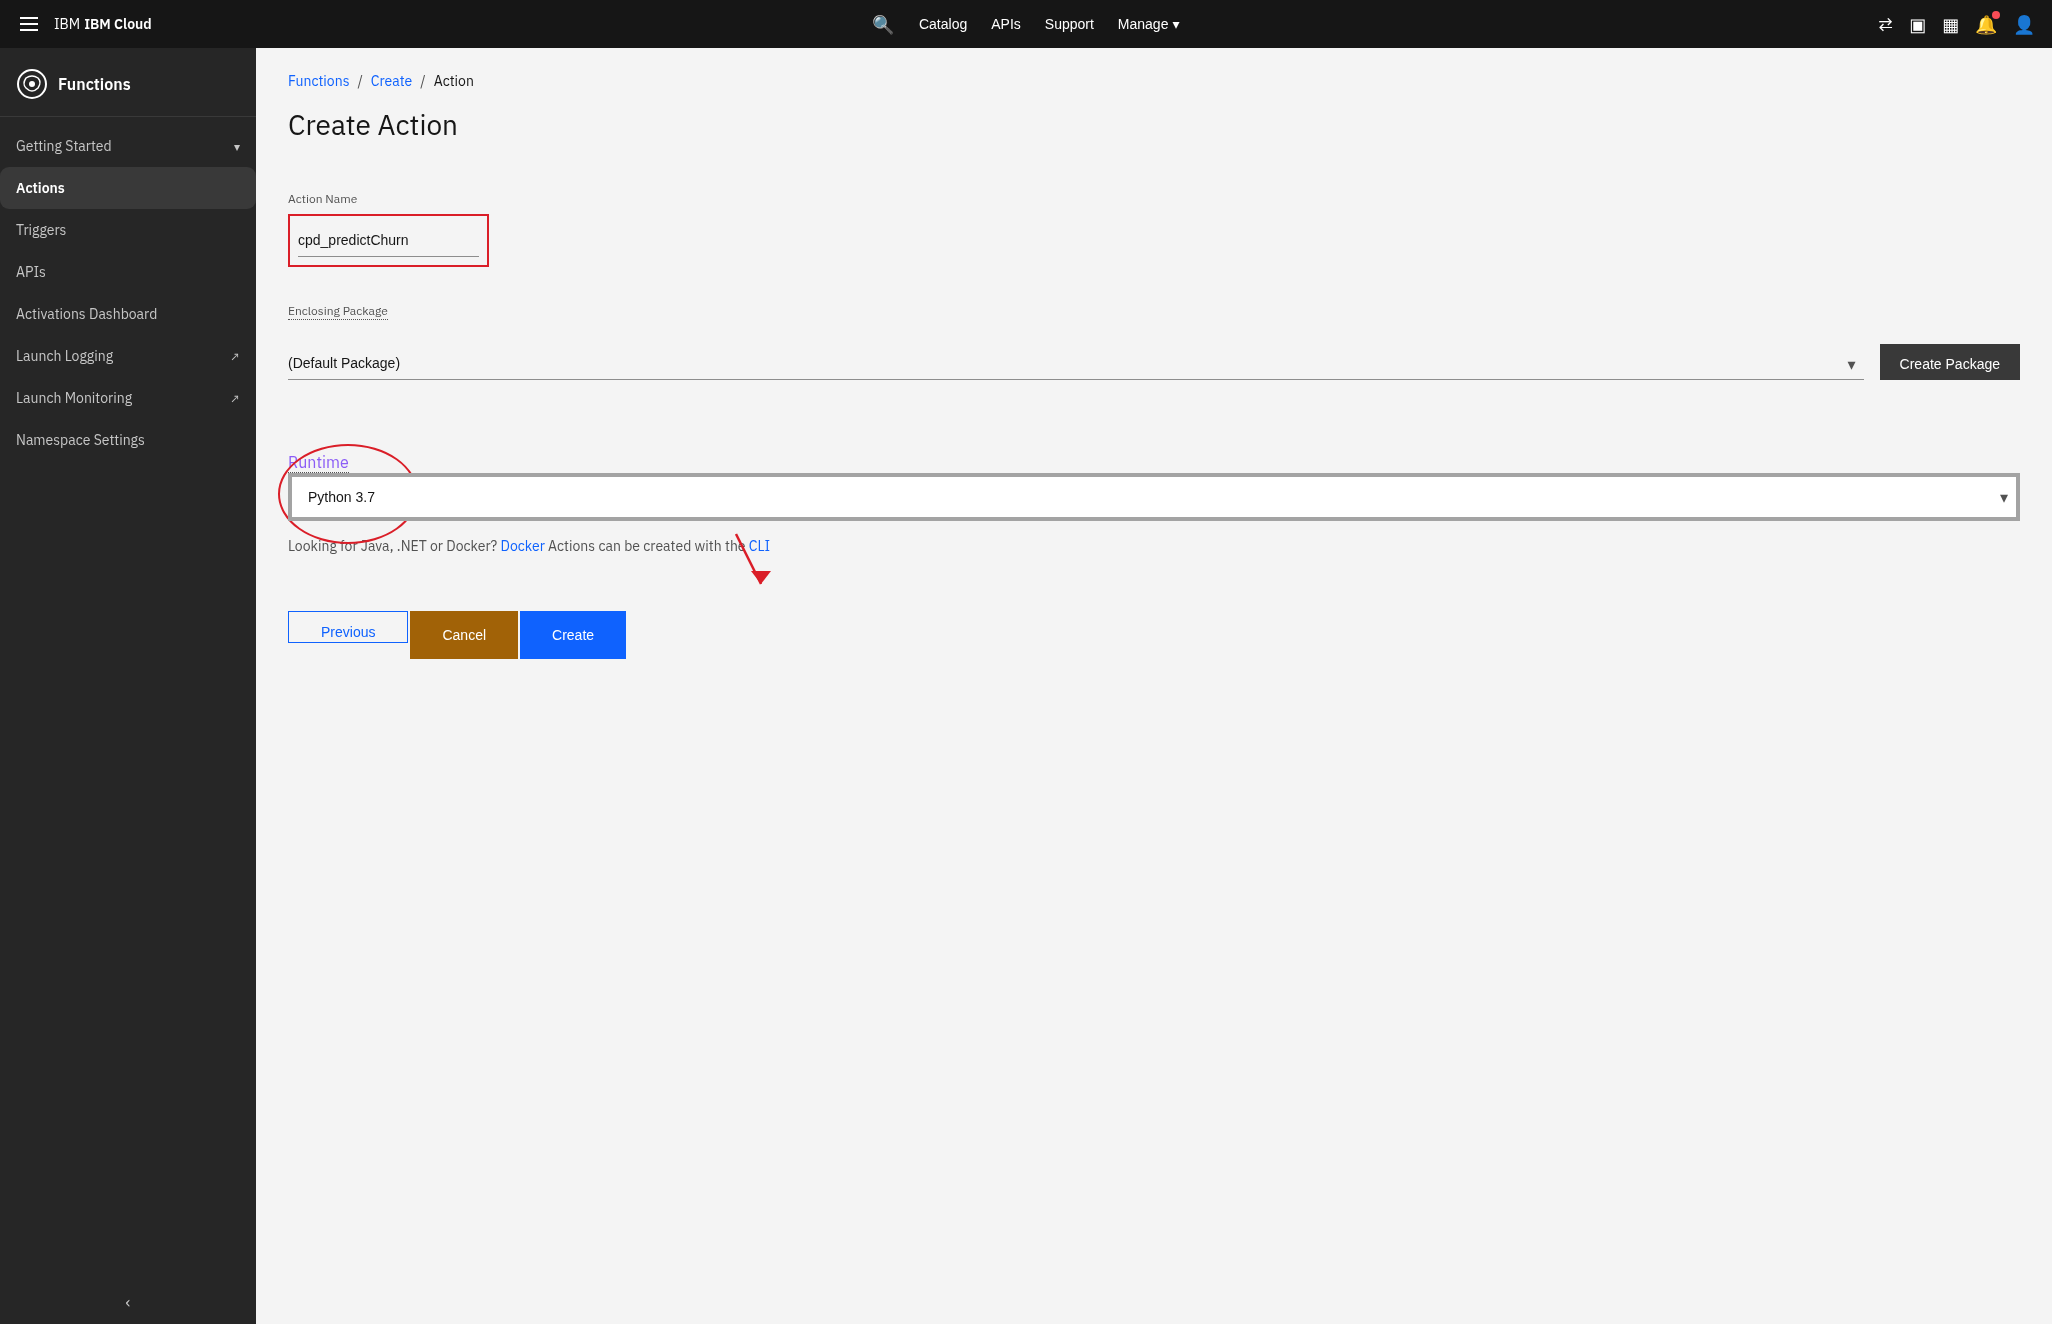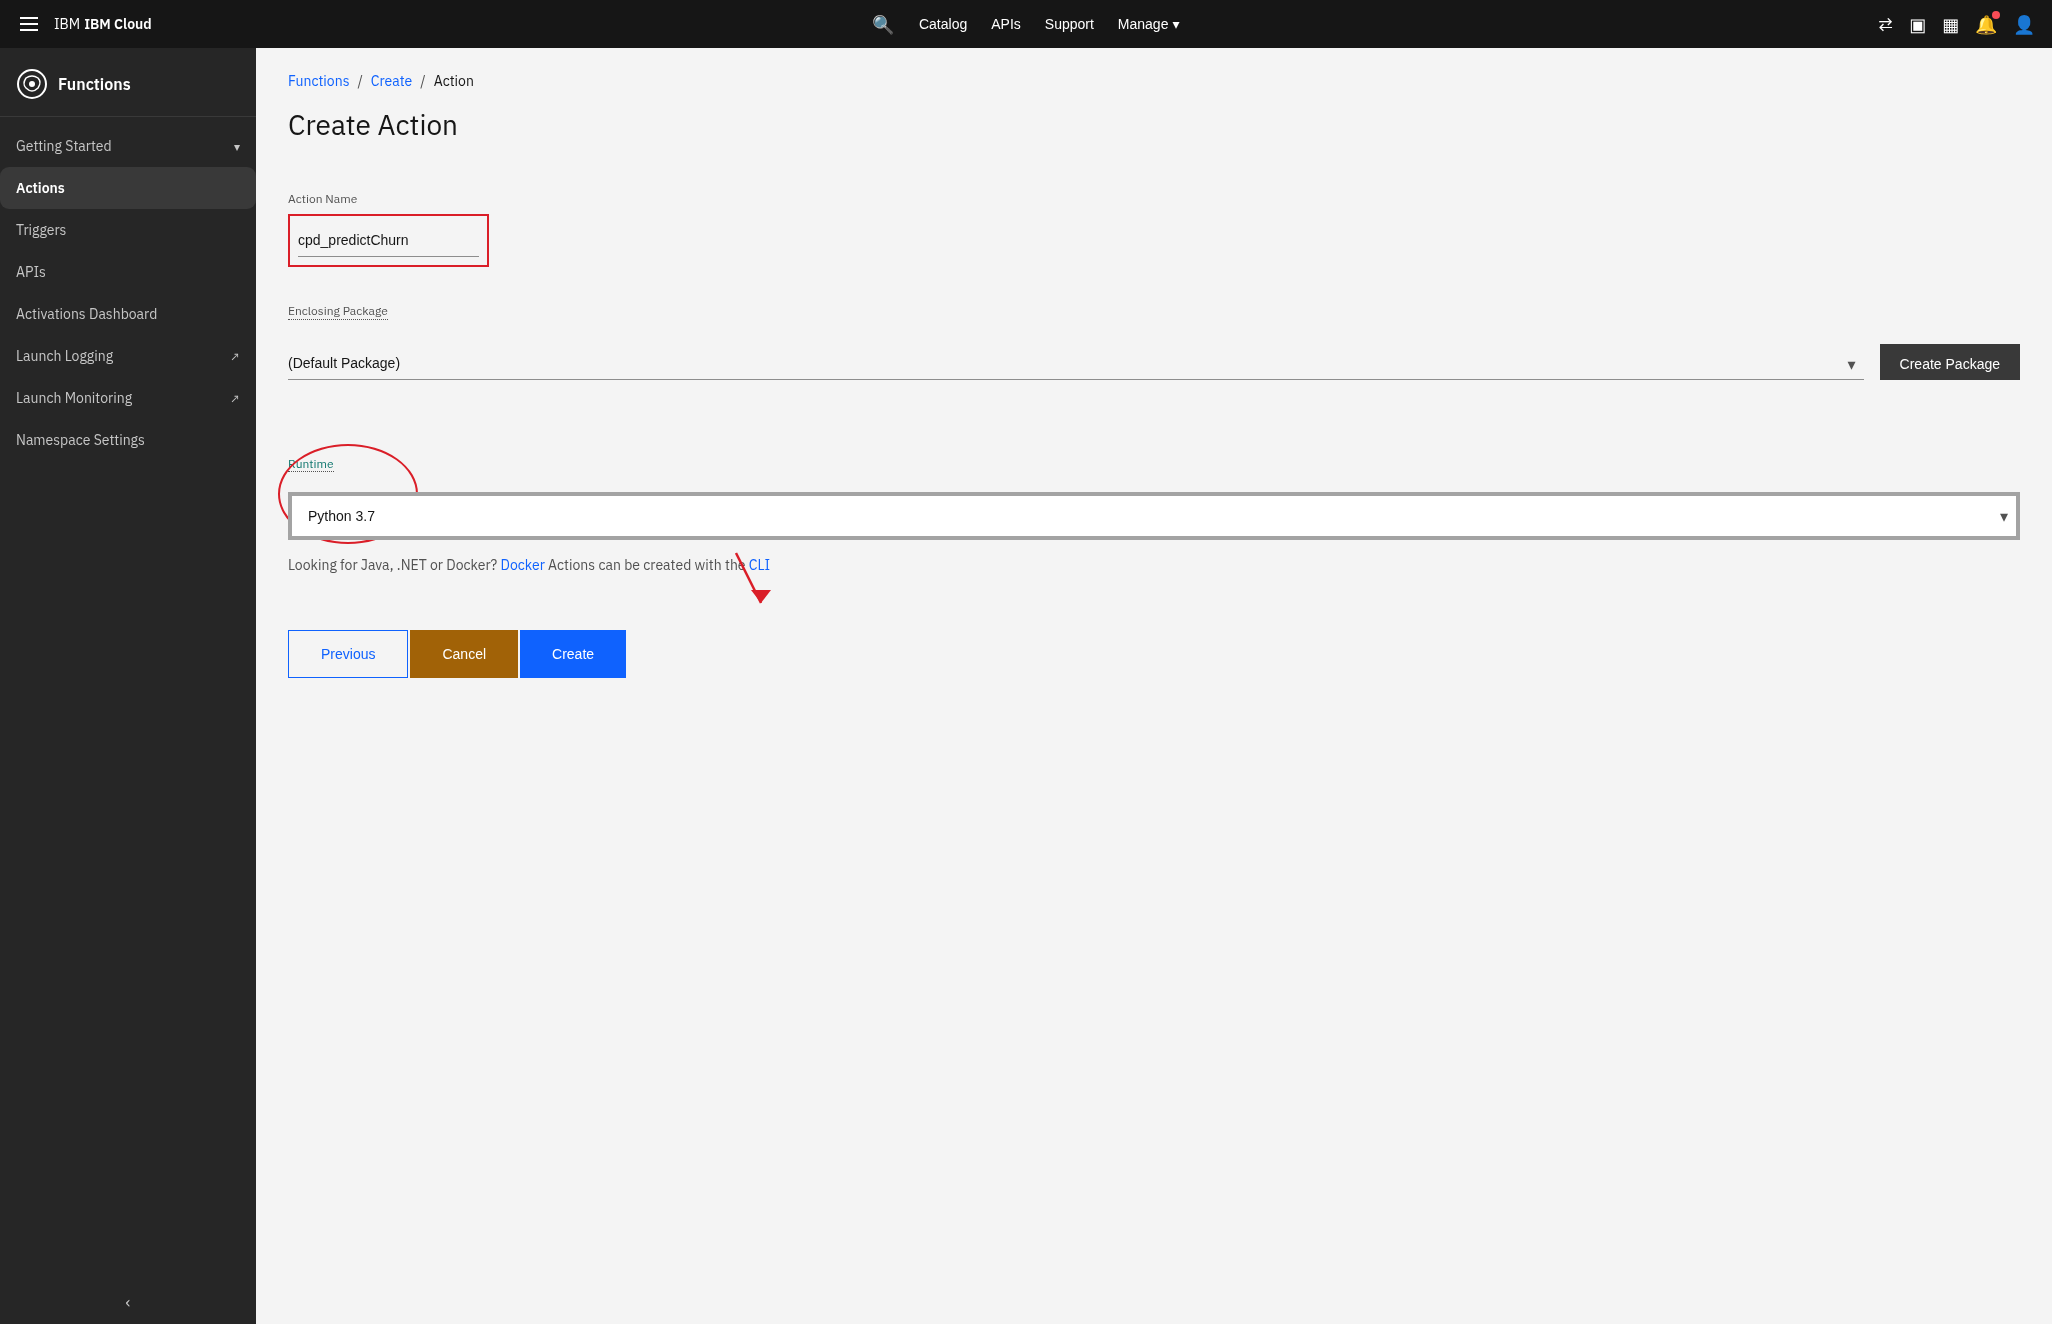--- a/index.html
+++ b/index.html
@@ -187,23 +187,23 @@
 
     
     .runtime-section {
       background: #f4f4f4;
       padding: 24px 32px;
     }
 
     .runtime-field-group { margin-bottom: 16px; position: relative; }
 
     .runtime-label {
-      font-size: 12px;
-      color: #0f766e;
-      margin-bottom: 20px;
+      font-size: 16px;
+      color: #8b5cf6;
+      margin-bottom: 0;
       display: inline-block;
       border-bottom: 1px dotted #525252;
     }
 
     .runtime-select-wrapper {
       position: relative;
     }
 
     .runtime-select-wrapper::after {
       content: '▾';
@@ -257,21 +257,21 @@
       position: relative;
     }
 
     .btn-previous {
       background: transparent;
       color: #0f62fe;
       border: 1px solid #0f62fe;
       padding: 12px 32px;
       font-size: 14px;
       cursor: pointer;
-      height: 48px;
+      height: 32px;
     }
 
     .btn-cancel {
       background: #a16207;
       color: #fff;
       border: none;
       padding: 12px 32px;
       font-size: 14px;
       cursor: pointer;
       height: 48px;

